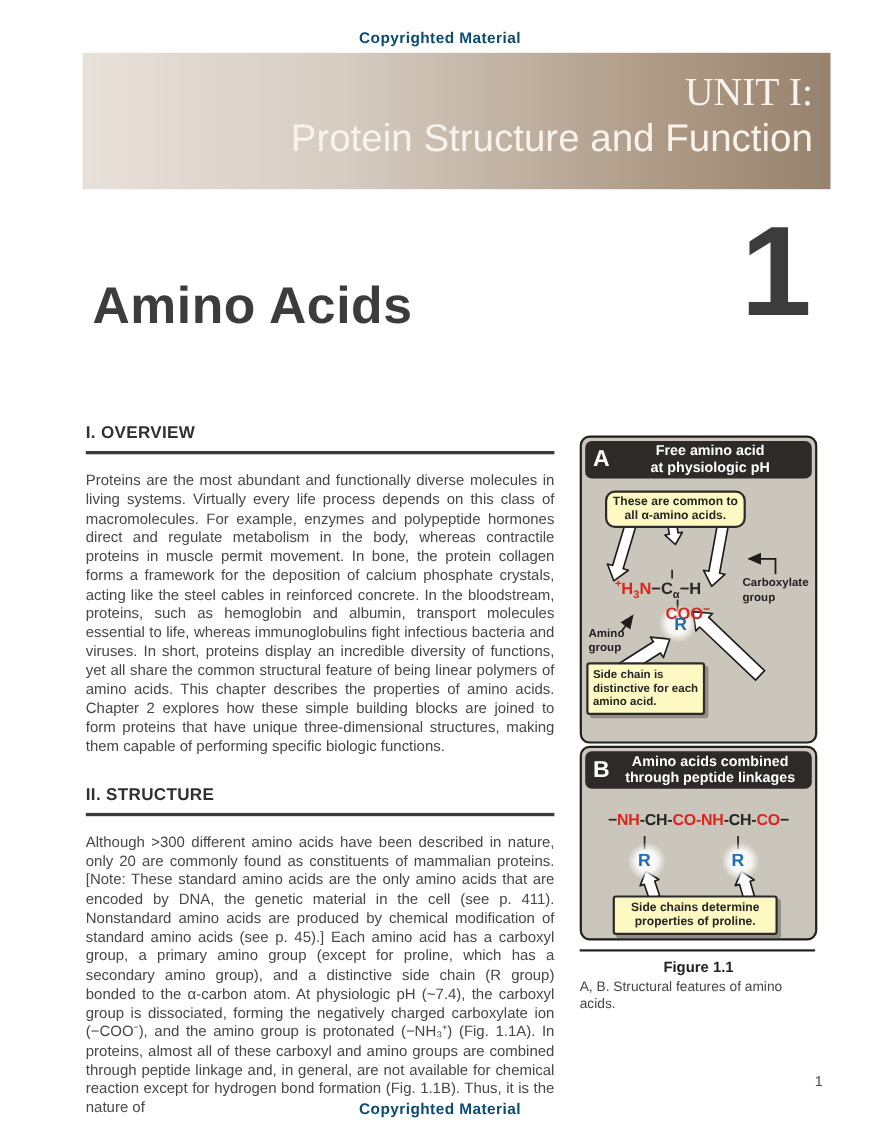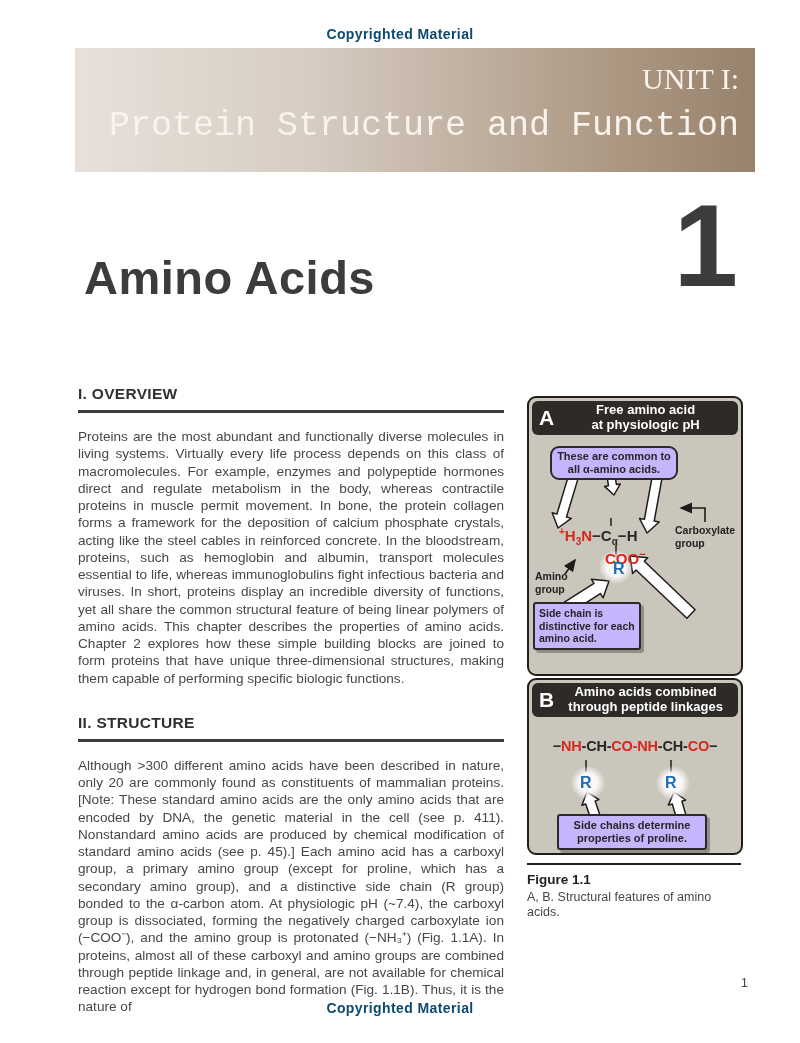--- a/index.html
+++ b/index.html
@@ -22,25 +22,25 @@
   .copyright.top{top:26px;}
   .copyright.bottom{top:1000px;}
 
   
   .banner{
     position:absolute;left:75px;top:48px;width:680px;height:124px;
     background:linear-gradient(90deg,#e8e1da 0%,#d6ccc2 35%,#ab9782 80%,#97826d 100%);
   }
   .banner .l1{
     position:absolute;right:16px;top:14px;
-    font-family:"Liberation Serif",serif;font-size:30px;color:#f8f3ec;
+    font-family:"Liberation Serif",serif;font-size:36px;color:#f8f3ec;
   }
   .banner .l2{
     position:absolute;right:16px;top:58px;
-    font-family:Liberation Mono, monospace;font-size:35px;color:#f8f3ec;
+    font-family:Liberation Sans, sans-serif;font-size:35px;color:#f8f3ec;
   }
 
   .chapter-number{
     position:absolute;right:62px;top:188px;font-size:116px;line-height:1;
     font-weight:bold;color:var(--ink);
   }
   .chapter-title{
     position:absolute;left:84px;top:250px;margin:0;font-size:47px;
     font-weight:bold;color:var(--ink);letter-spacing:.5px;
   }
@@ -73,21 +73,21 @@
     flex:1;text-align:center;color:#fff;font-weight:bold;
     font-size:13px;line-height:1.14;
   }
   .panel-body{position:relative;}
   .panel-body.a{height:236px;}
   .panel-body.b{height:133px;}
   .panel-body svg{position:absolute;left:0;top:0;}
 
   .abs{position:absolute;}
   .whitebox{
-    background:#c4b5fd;border:2px solid #2a2a2a;color:#262626;
+    background:#fef9c3;border:2px solid #2a2a2a;color:#262626;
     font-weight:bold;box-sizing:border-box;
   }
   .bubble{
     left:21px;top:8px;width:128px;border-radius:9px;padding:2px 2px;
     font-size:11px;line-height:1.18;text-align:center;
   }
   .callout{
     border-radius:3px;padding:3px 4px;font-size:10.5px;line-height:1.2;
     box-shadow:3px 3px 0 rgba(100,96,90,.55);
   }
@@ -119,21 +119,21 @@
 
   .chain{left:0;top:18px;width:100%;text-align:center;font-size:14.5px;letter-spacing:-.2px;}
   .r-b1{left:51px;top:54px;}
   .r-b2{left:136px;top:54px;}
 
   .fat-arrow{fill:#ffffff;stroke:#1e1c1a;stroke-width:1.5;stroke-linejoin:round;}
   .thin{stroke:#1e1c1a;stroke-width:1.6;fill:none;}
   .bond{stroke:#2a2a2a;stroke-width:1.6;}
 
   .fig-rule{border:none;border-top:2px solid #222;margin:8px 0 7px 0;width:214px;}
-  .fig-title{font-size:13.5px;font-weight:bold;color:#222;margin:0 0 3px 0;}
+  .fig-title{font-size:13.5px;font-weight:bold;color:#222;margin:0 0 3px 0;text-align:center;}
   .fig-text{font-size:12.5px;line-height:1.22;color:var(--body-ink);width:200px;}
 
   .page-num{position:absolute;right:52px;top:975px;font-size:13px;color:#4a4a4a;}
 </style>
 </head>
 <body>
 
 <div>
 
   <div class="copyright top">Copyrighted Material</div>

